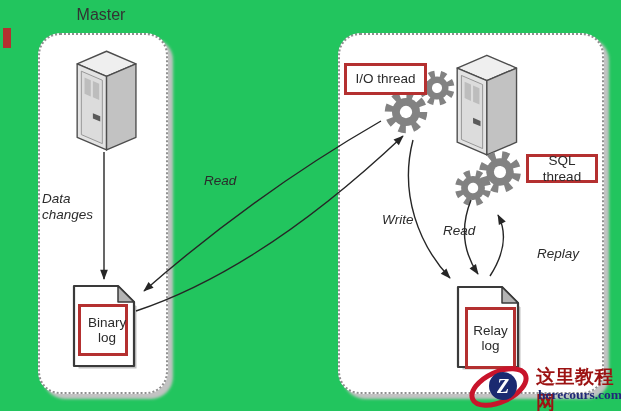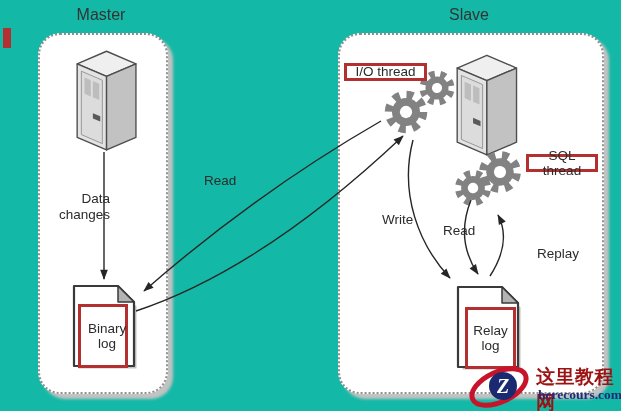--- a/index.html
+++ b/index.html
@@ -1,17 +1,17 @@
 <!DOCTYPE html>
 <html style="--highlight: #b43030; --ink: #262626; --gear: #828282; --dotted: #8f8f8f; --wm-red: #c8142b; --wm-blue: #1b2a70; --wm-text-red: #9c1212; --wm-text-blue: #1f2a78;"><head>
 <meta charset="utf-8">
 <style>
   html,body{margin:0;padding:0;background:#fff;}
   .canvas{
-    position:relative;width:621px;height:411px;background:#14b8a6;overflow:hidden;
+    position:relative;width:621px;height:411px;background:#22c55e;overflow:hidden;
     font-family:"Liberation Sans",sans-serif;color:var(--ink,#262626);
   }
   .group-box{
     position:absolute;border:2px dotted var(--dotted,#8f8f8f);border-radius:22px;
     background:#ffffff;box-shadow:5px 5px 3px #c3c3c3;z-index:1;
   }
   .box-master{left:38px;top:33px;width:126px;height:357px;}
   .box-slave{left:338px;top:33px;width:262px;height:357px;}
   .group-title{
     position:absolute;top:4px;height:22px;font-size:16px;color:#333;
@@ -23,32 +23,32 @@
   .gear-ring{stroke:var(--gear,#828282);}
   .gear-body{fill:var(--gear,#828282);}
   .flow-path{stroke:var(--ink,#262626);stroke-width:1.4;fill:none;}
   .ah{fill:var(--ink,#262626);}
   .red-box{
     position:absolute;box-sizing:border-box;border:3px solid var(--highlight,#b43030);
     background:#ffffff;display:flex;align-items:center;justify-content:center;
     font-size:13.5px;color:#2b2b2b;text-align:center;z-index:3;line-height:1.12;
   }
   .pre{white-space:pre-line;}
-  .box-io{left:344px;top:63px;width:83px;height:18px;}
-  .box-sql{left:526px;top:154px;width:72px;height:18px;}
-  .box-binlog{left:78px;top:304px;width:50px;height:64px;padding-left:8px;}
+  .box-io{left:344px;top:63px;width:83px;height:32px;}
+  .box-sql{left:526px;top:154px;width:72px;height:29px;}
+  .box-binlog{left:78px;top:304px;width:50px;height:52px;padding-left:8px;}
   .box-relaylog{left:465px;top:307px;width:51px;height:62px;}
   .flow-label{
-    position:absolute;font-size:13.5px;color:#2b2b2b;z-index:3;line-height:1.15;
+    position:absolute;font-size:13.5px;color:#2b2b2b;z-index:3;line-height:1.15;font-style:italic;
   }
   .t-read1{left:204px;top:173px;}
   .t-write{left:382px;top:212px;text-align:right;}
   .t-read2{left:443px;top:223px;}
   .t-replay{left:537px;top:246px;}
-  .t-datachanges{left:42px;top:191px;width:68px;text-align:right;}
+  .t-datachanges{left:42px;top:191px;width:68px;text-align:left;}
   .red-mark{position:absolute;left:3px;top:28px;width:8px;height:20px;
     background:var(--highlight,#c22731);z-index:4;}
   .wm{position:absolute;left:468px;top:360px;width:153px;height:51px;z-index:5;}
   .wm-logo{position:absolute;left:0;top:1px;}
   .wm-cn{
     position:absolute;left:68px;top:4px;font-size:19px;font-weight:bold;
     color:var(--wm-text-red,#9c1212);letter-spacing:0.5px;font-family:sans-serif;
   }
   .wm-domain{
     position:absolute;left:70px;top:27px;font-size:13.5px;font-weight:bold;
@@ -59,21 +59,20 @@
 <body>
 
 <div class="canvas">
 
   <div class="red-mark"></div>
 
   <div class="group-box box-master"></div>
   <div class="group-box box-slave"></div>
 
   <div class="group-title title-master">Master</div>
-  <div class="group-title title-slave">Slave</div>
 
   <svg class="art" width="621" height="411" viewBox="0 0 621 411">
     <defs>
       <marker id="ah" viewBox="0 0 10 8" refX="9" refY="4" markerWidth="11" markerHeight="9" orient="auto" markerUnits="userSpaceOnUse">
         <path class="ah" d="M0.5,0.5 L9.8,4 L0.5,7.5 Z"></path>
       </marker>
       <g id="gear-shape">
         <circle class="gear-ring" r="15" fill="none" stroke-width="8" stroke-dasharray="5.89 5.89"></circle>
         <circle class="gear-body" r="12.5"></circle>
         <circle r="5.5" fill="#ffffff"></circle>

